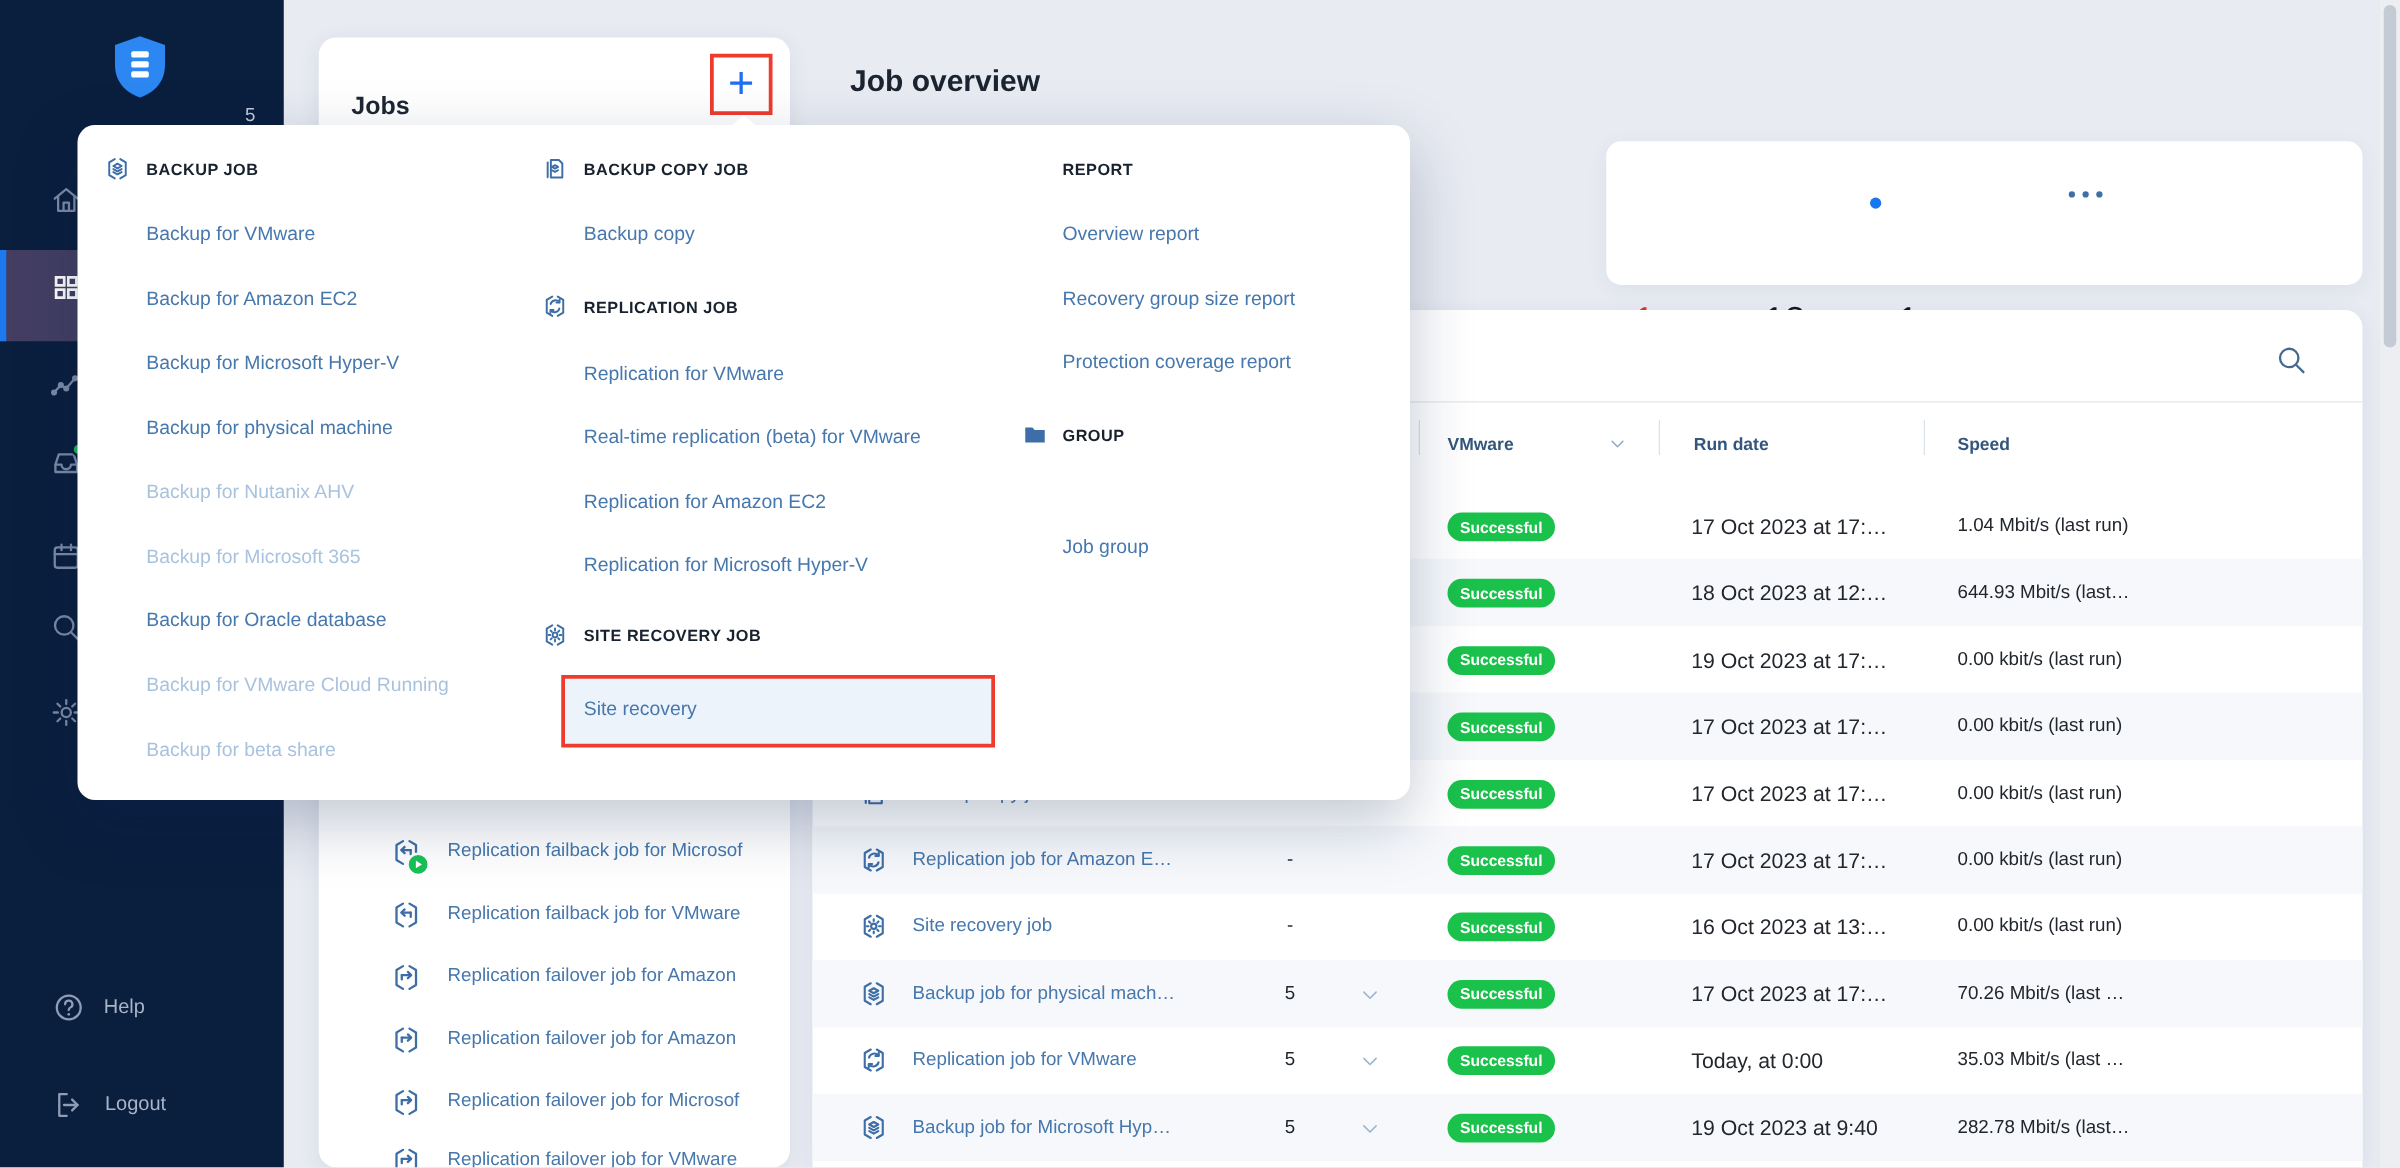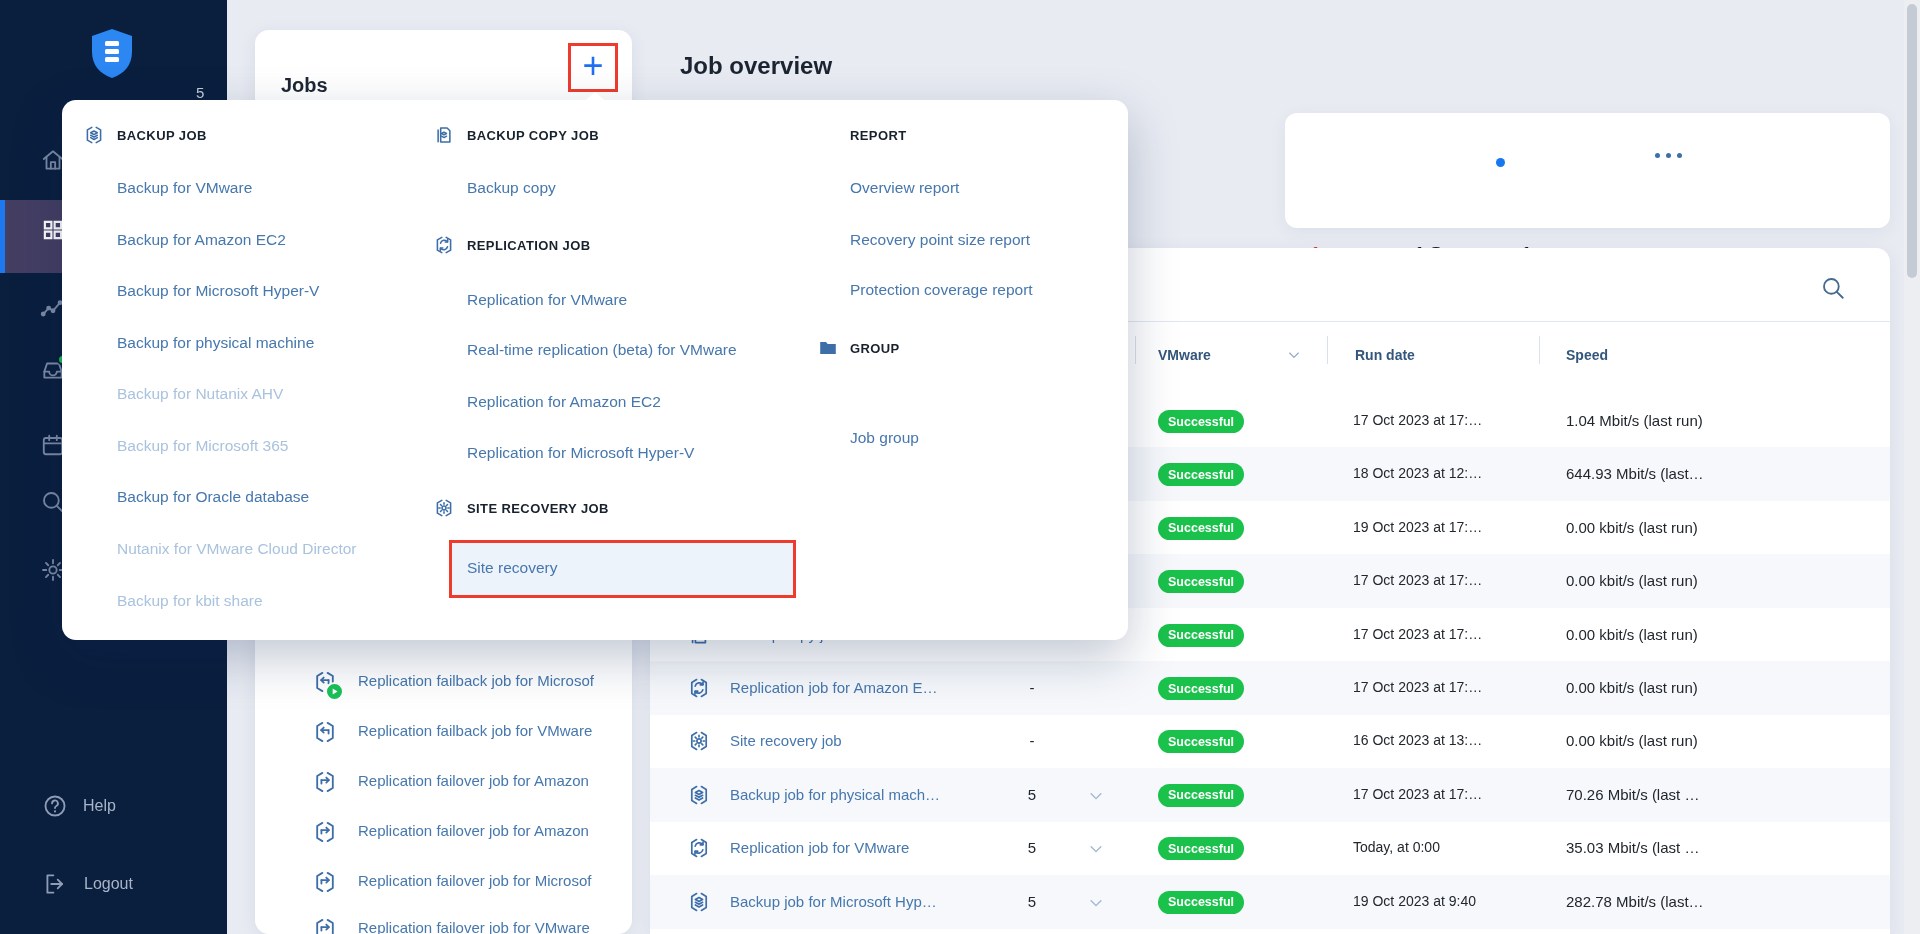--- a/index.html
+++ b/index.html
@@ -54,21 +54,21 @@
   #rows { position:absolute; left:0; top:146px; width:1240px; height:540px; }
   .trow { position:absolute; left:0; width:1240px; height:54px; }
   .trow.alt { background:#f6f8fb; }
   .trow .ticon { position:absolute; left:37px; top:15px; width:24px; height:24px; color:#3d6ea8; }
   .trow .ticon svg { width:24px; height:24px; display:block; }
   .trow .tname { position:absolute; left:80px; top:18px; font-size:15px; color:#4677ad; white-space:nowrap; cursor:pointer; }
   .trow .tcount { position:absolute; left:368px; top:18px; width:28px; text-align:center; font-size:15px; color:#20262e; }
   .trow .tchev { position:absolute; left:437px; top:19px; width:18px; height:18px; color:#9db4d0; cursor:pointer; }
   .trow .tchev svg { width:18px; height:18px; }
   .trow .tbadge { position:absolute; left:508px; top:16px; min-width:86px; height:23px; border-radius:12px; background:#1ac14b; color:#fff; font-size:12.5px; font-weight:bold; display:flex; align-items:center; justify-content:center; padding:0 10px; }
-  .trow .tdate { position:absolute; left:703px; top:18px; font-size:14px; color:#22272e; white-space:nowrap; }
+  .trow .tdate { position:absolute; left:703px; top:18px; font-size:17px; color:#22272e; white-space:nowrap; }
   .trow .tspeed { position:absolute; left:916px; top:18px; font-size:15px; color:#22272e; white-space:nowrap; }
 
   
   #menu { position:absolute; left:62px; top:100px; width:1066px; height:540px; background:#fff; border-radius:14px; box-shadow:0 18px 50px rgba(13,35,80,.25); z-index:5; }
   #menu-notch { position:absolute; left:524px; top:-8px; width:0; height:0; border-left:9px solid transparent; border-right:9px solid transparent; border-bottom:8px solid #ffffff; }
   .menu-header { position:absolute; height:24px; display:flex; align-items:center; font-size:13px; font-weight:bold; color:#18222e; letter-spacing:.4px; white-space:nowrap; }
   .menu-hicon { position:absolute; width:22px; height:22px; color:#3d6ea8; }
   .menu-hicon svg { width:22px; height:22px; display:block; }
   .menu-item { position:absolute; height:24px; display:flex; align-items:center; font-size:15.5px; color:#4677ad; white-space:nowrap; cursor:pointer; }
   .menu-item.disabled { color:#a9c2de; cursor:default; }
@@ -424,22 +424,22 @@
           </svg>
         </span>
         <div class="menu-header" style="left: 55px; top: 23px;">BACKUP JOB</div>
         <div class="menu-item" style="left: 55px; top: 76px;">Backup for VMware</div>
         <div class="menu-item" style="left: 55px; top: 128px;">Backup for Amazon EC2</div>
         <div class="menu-item" style="left: 55px; top: 179px;">Backup for Microsoft Hyper-V</div>
         <div class="menu-item" style="left: 55px; top: 231px;">Backup for physical machine</div>
         <div class="menu-item disabled" style="left: 55px; top: 282px;">Backup for Nutanix AHV</div>
         <div class="menu-item disabled" style="left: 55px; top: 334px;">Backup for Microsoft 365</div>
         <div class="menu-item" style="left: 55px; top: 385px;">Backup for Oracle database</div>
-        <div class="menu-item disabled" style="left: 55px; top: 437px;">Nutanix for VMware Cloud Director</div>
-        <div class="menu-item disabled" style="left: 55px; top: 489px;">Backup for kbit share</div>
+        <div class="menu-item disabled" style="left: 55px; top: 437px;">Backup for VMware Cloud Running</div>
+        <div class="menu-item disabled" style="left: 55px; top: 489px;">Backup for beta share</div>
         <span class="menu-hicon" style="left: 371px; top: 24px;">
           <svg viewBox="0 0 24 24" fill="none" stroke="currentColor" stroke-width="1.7" stroke-linecap="round" stroke-linejoin="round">
             <path d="M8.4 4.4h7l3 3v12.2h-10z"></path>
             <path d="M5.6 6.6v12.8"></path>
             <path d="M12 8.9l-2.7 1.5 2.7 1.5 2.7-1.5z"></path>
             <path d="M9.3 13.3l2.7 1.5 2.7-1.5"></path>
           </svg>
         </span>
         <div class="menu-header" style="left: 405px; top: 23px;">BACKUP COPY JOB</div>
         <div class="menu-item" style="left: 405px; top: 76px;">Backup copy</div>
@@ -463,21 +463,21 @@
             <path d="M9.6 3.6 4.8 6.4v11.2l4.8 2.8"></path>
             <path d="M14.4 3.6l4.8 2.8v11.2l-4.8 2.8"></path>
             <circle cx="12" cy="12" r="2.1"></circle>
             <path d="M12 7.8V6.4M12 17.6v-1.4M7.8 12H6.4M17.6 12h-1.4M9.2 9.2 8.2 8.2M15.8 15.8l-1-1M14.8 9.2l1-1M9.2 14.8l-1 1"></path>
           </svg>
         </span>
         <div class="menu-header" style="left: 405px; top: 396px;">SITE RECOVERY JOB</div>
         <div class="menu-item" style="left: 405px; top: 456px;">Site recovery</div>
         <div class="menu-header" style="left: 788px; top: 23px;">REPORT</div>
         <div class="menu-item" style="left: 788px; top: 76px;">Overview report</div>
-        <div class="menu-item" style="left: 788px; top: 128px;">Recovery point size report</div>
+        <div class="menu-item" style="left: 788px; top: 128px;">Recovery group size report</div>
         <div class="menu-item" style="left: 788px; top: 178px;">Protection coverage report</div>
         <span class="menu-hicon" style="left: 755px; top: 237px;">
           <svg viewBox="0 0 24 24" fill="currentColor">
             <path d="M3.5 5.5h6.3l1.9 2.1h8.8V18.5H3.5z"></path>
           </svg>
         </span>
         <div class="menu-header" style="left: 788px; top: 236px;">GROUP</div>
         <div class="menu-item" style="left: 788px; top: 290px; margin-top: 36px;">Job group</div>
       </div>
     <div id="sr-box"></div>

